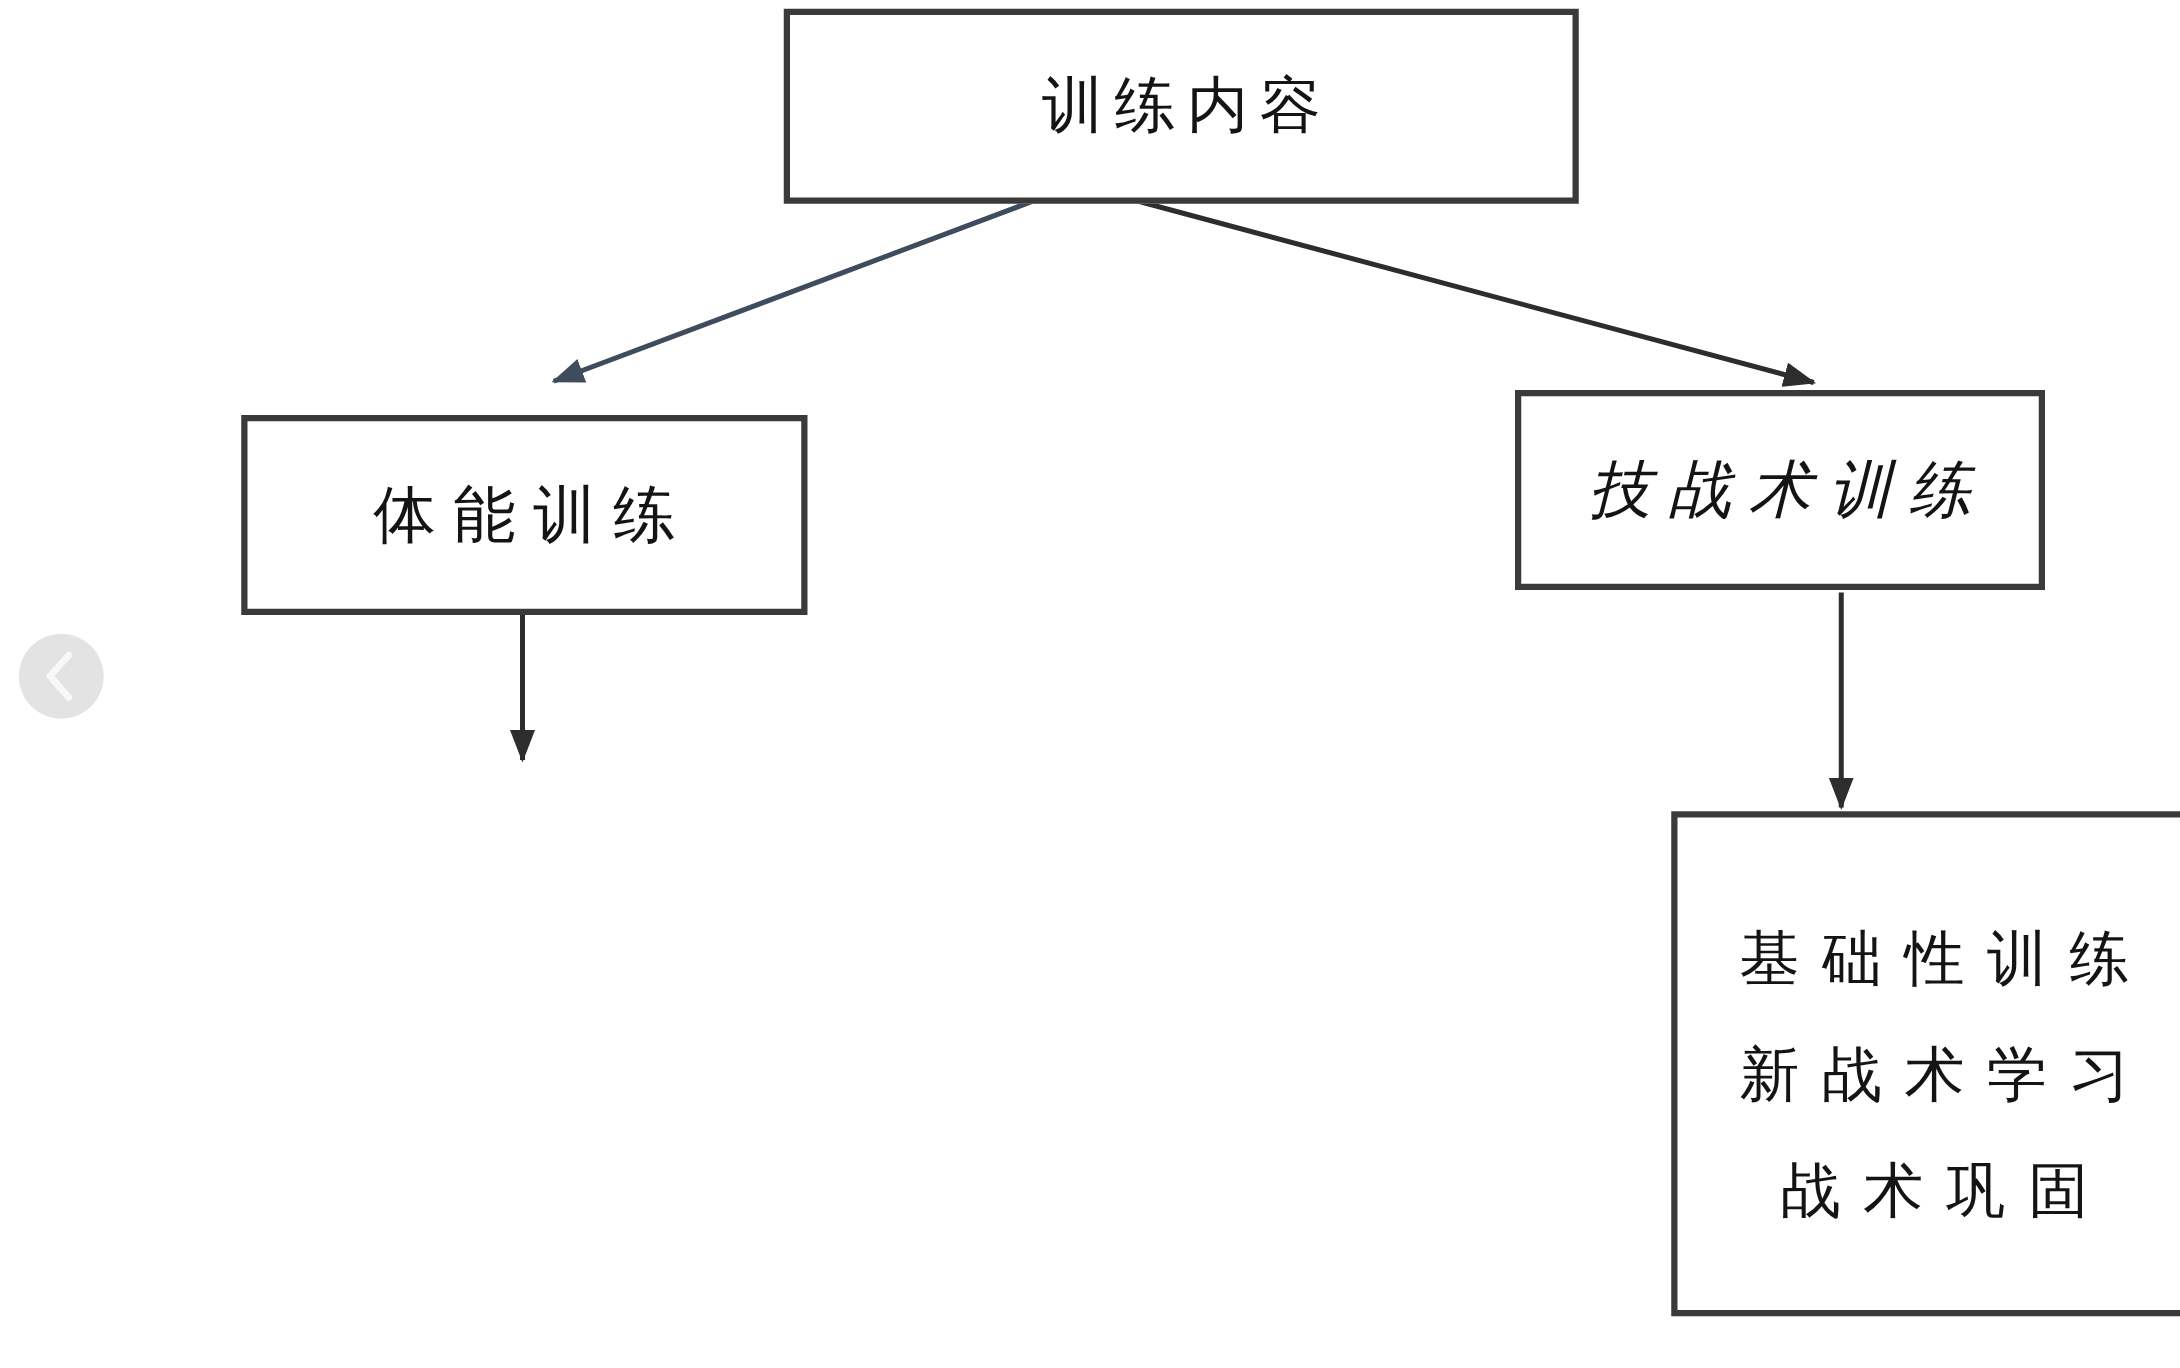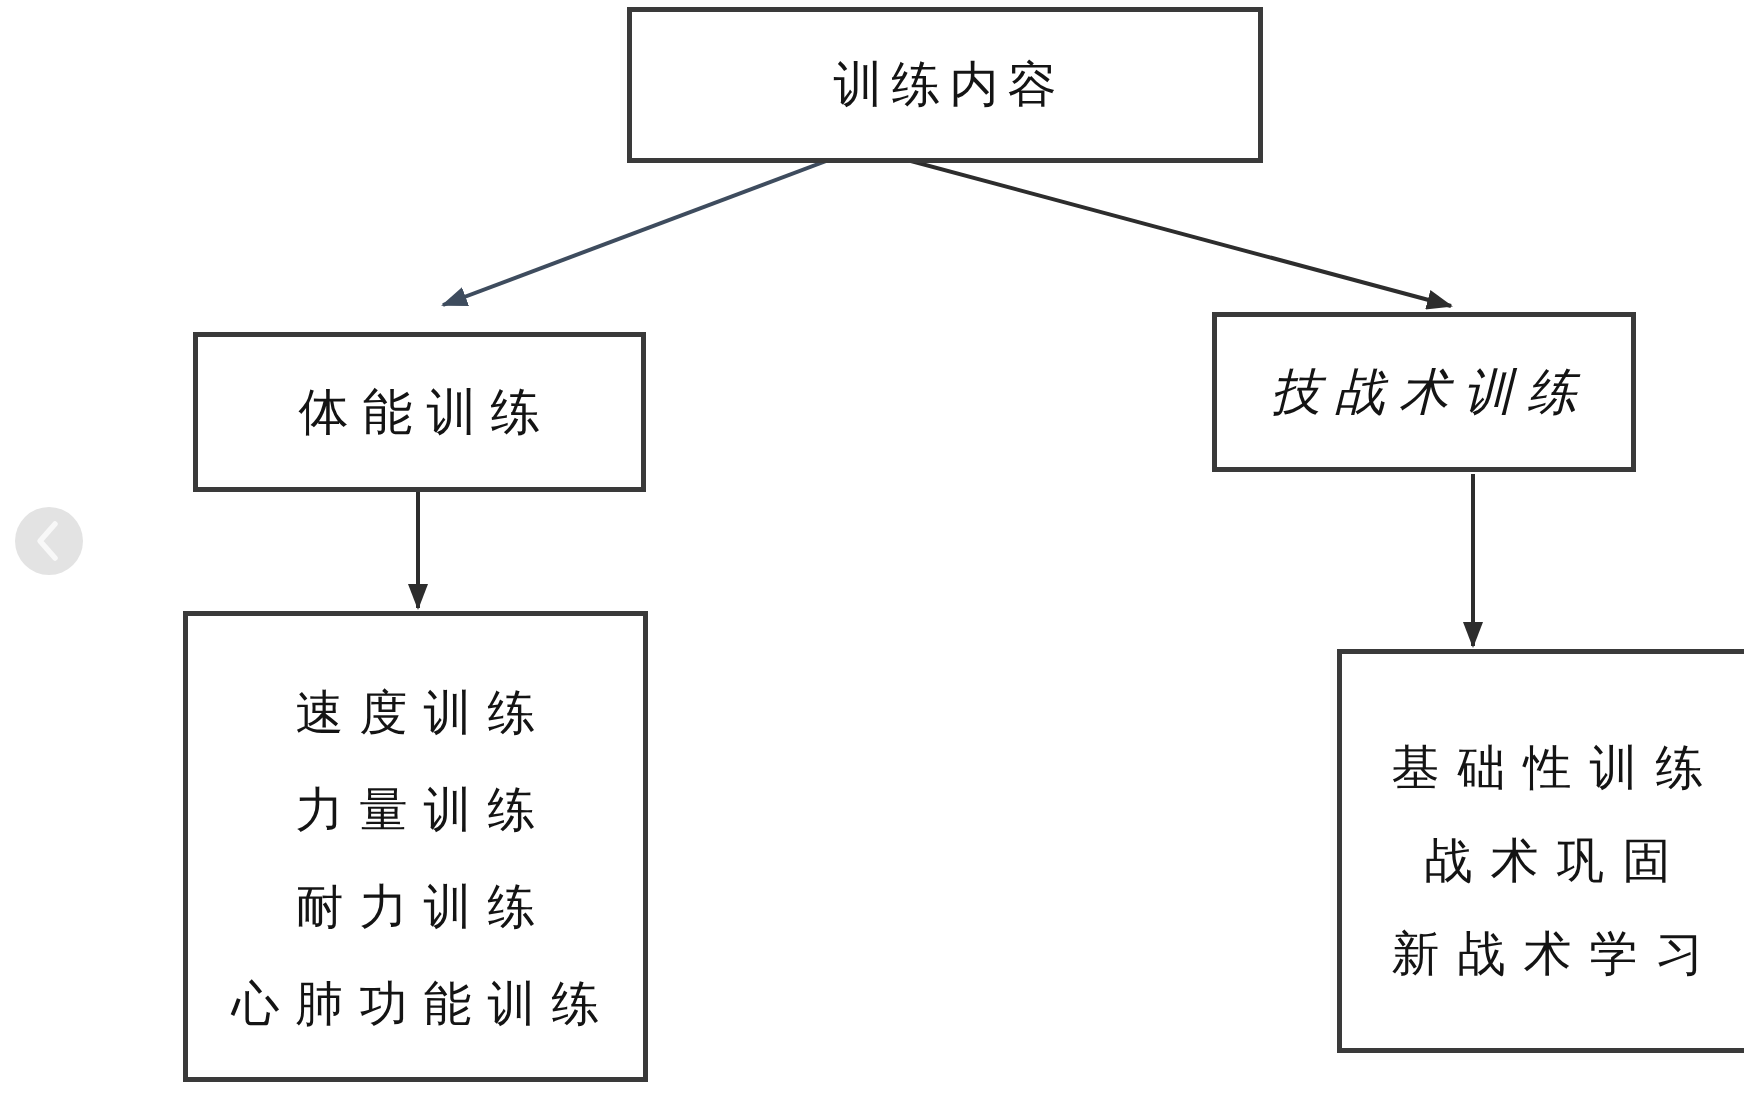--- a/index.html
+++ b/index.html
@@ -107,31 +107,25 @@
   </div>
 
   <div class="node node-left">
     <span class="label-lg">体能训练</span>
   </div>
 
   <div class="node node-right">
     <span class="label-lg">技战术训练</span>
   </div>
 
-  <div class="node node-left-leaf">
-    <span class="leaf-line">速度训练</span>
-    <span class="leaf-line">力量训练</span>
-    <span class="leaf-line">耐力训练</span>
-    <span class="leaf-line">心肺功能训练</span>
-  </div>
 
   <div class="node node-right-leaf">
     <span class="leaf-line">基础性训练</span>
+    <span class="leaf-line">新战术学习</span>
     <span class="leaf-line">战术巩固</span>
-    <span class="leaf-line">新战术学习</span>
   </div>
 
   <button class="carousel-prev">
     <svg width="68" height="68" viewBox="0 0 68 68">
       <polyline points="40,17 25,34 40,51" fill="none" stroke="var(--nav-chevron)" stroke-width="5.5" stroke-linecap="round" stroke-linejoin="round"></polyline>
     </svg>
   </button>
 
 </div>
 

